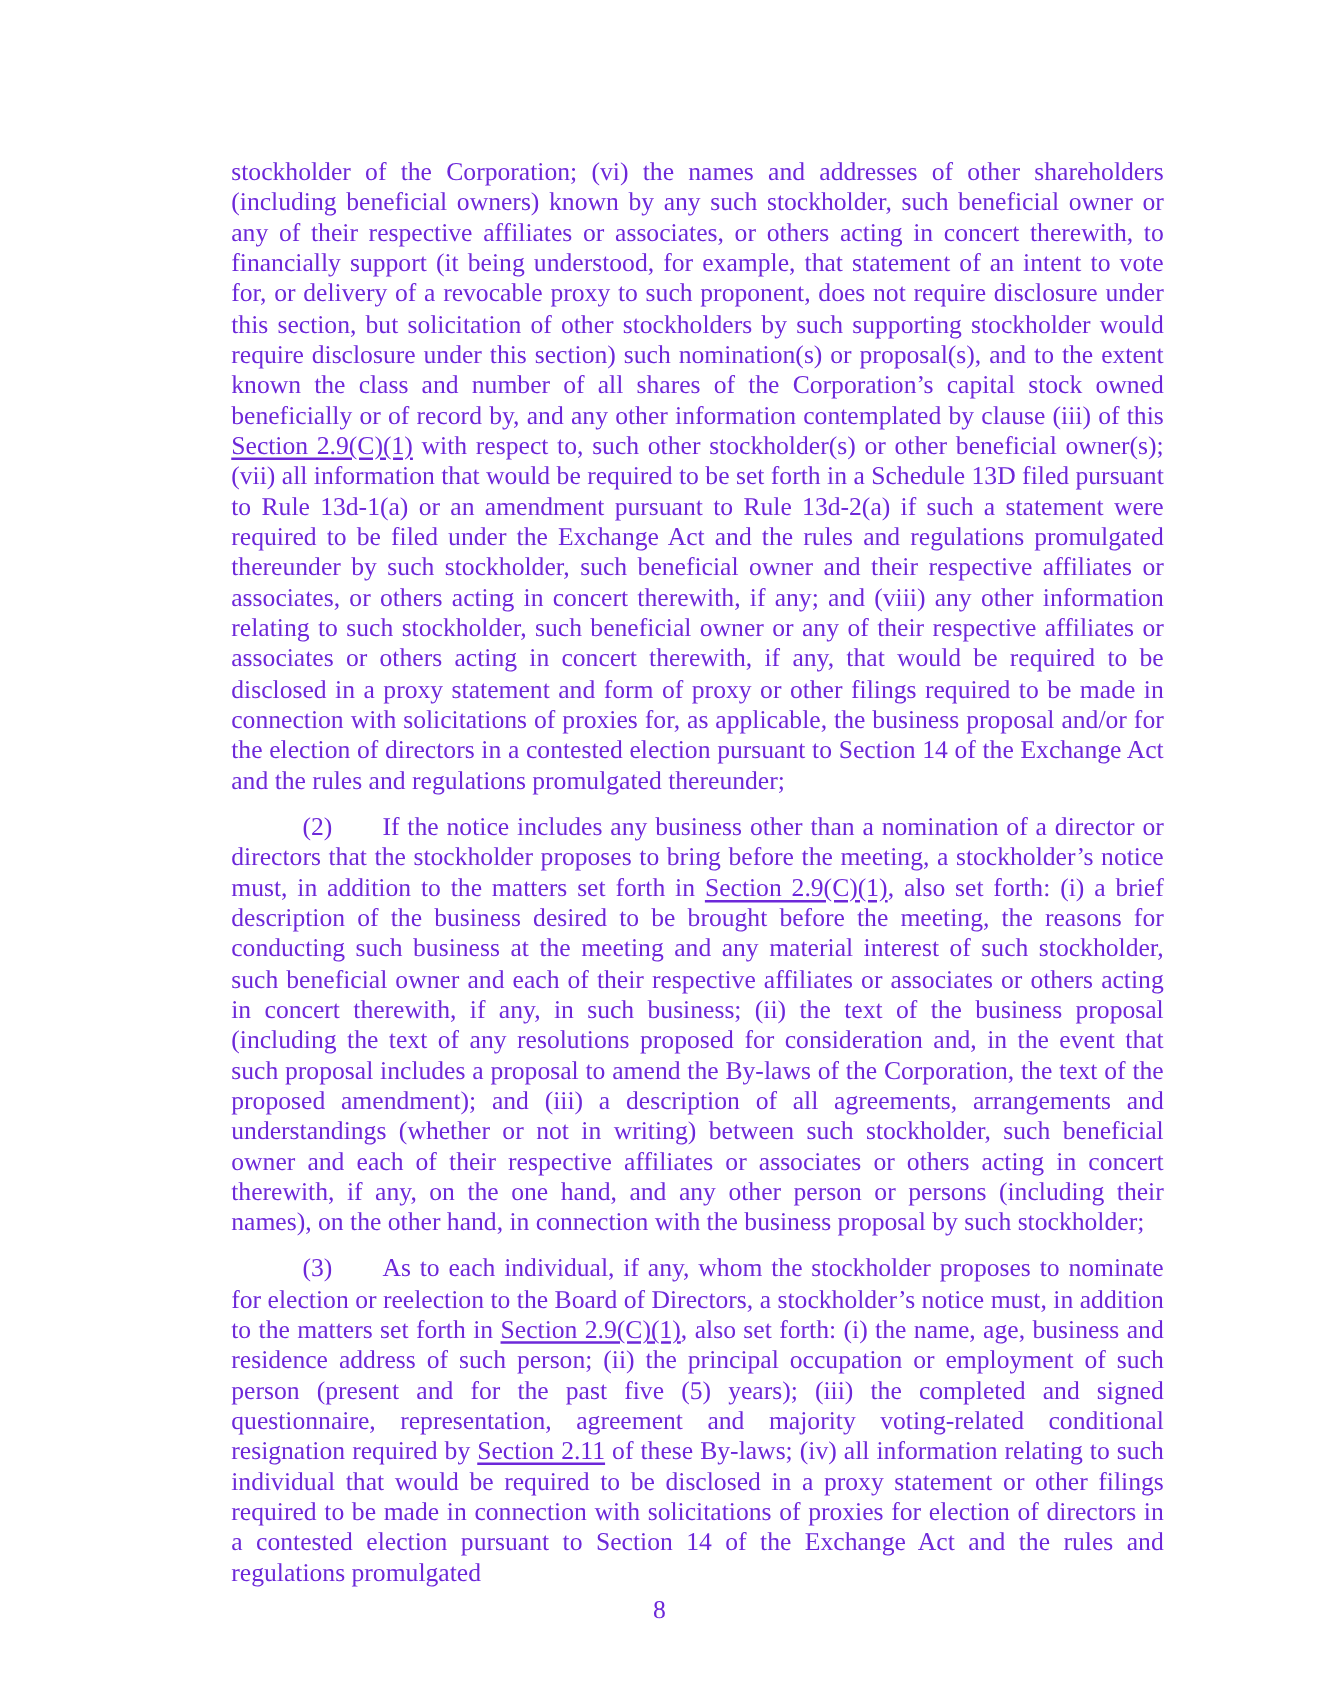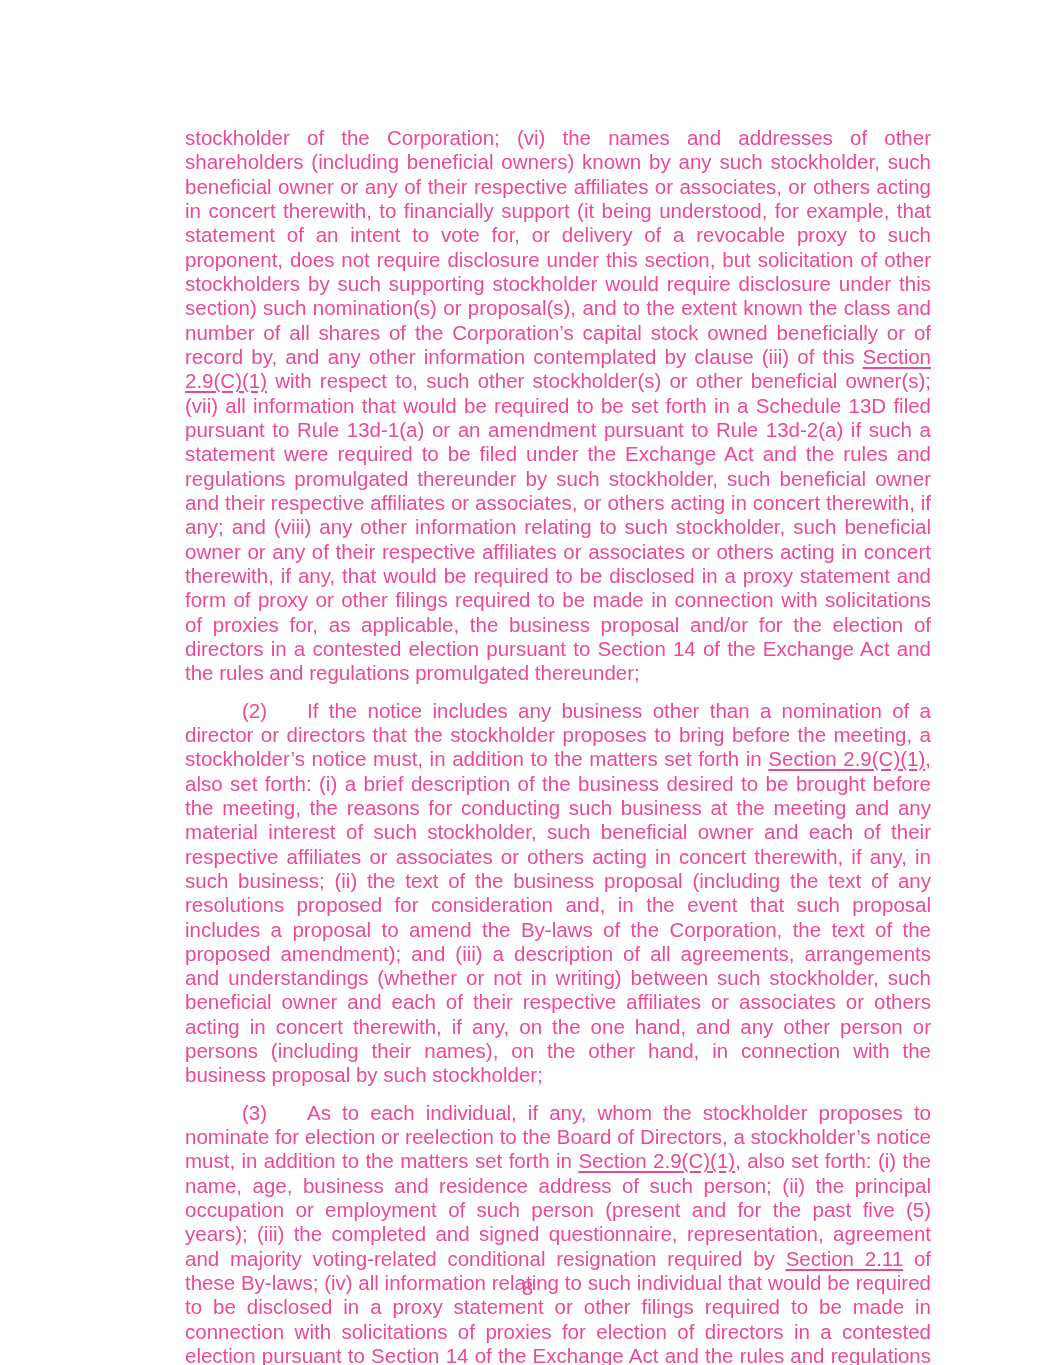--- a/index.html
+++ b/index.html
@@ -6,22 +6,22 @@
     margin: 0;
     padding: 0;
     background: #ffffff;
   }
   .page {
     position: relative;
     width: 1055px;
     height: 1365px;
     background: #ffffff;
     overflow: hidden;
-    font-family: Liberation Sans, sans-serif;
-    color: #ec4899;
+    font-family: Liberation Serif, serif;
+    color: #6d28d9;
   }
   .doc-body {
     position: absolute;
     left: 185px;
     top: 126px;
     width: 746px;
     font-size: 20.5px;
     line-height: 24.33px;
     text-align: justify;
   }

